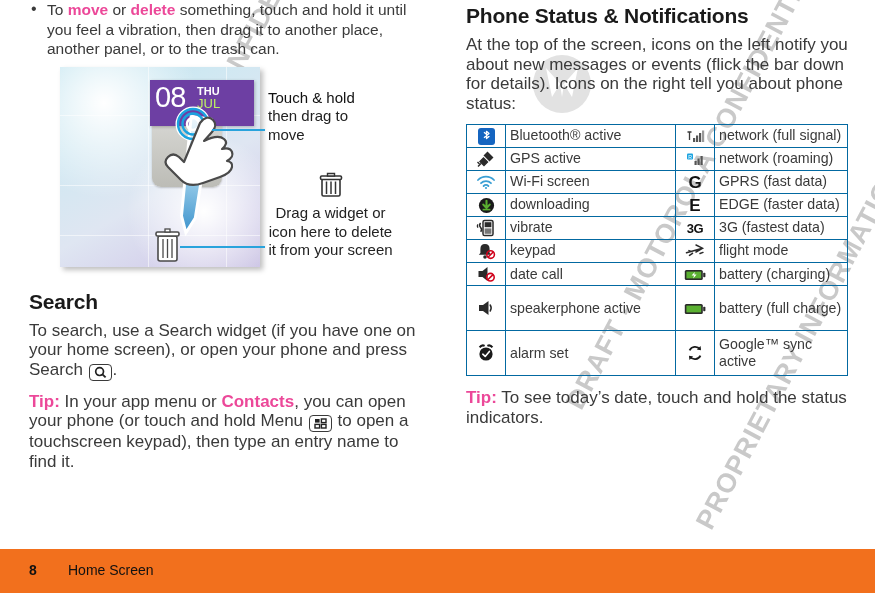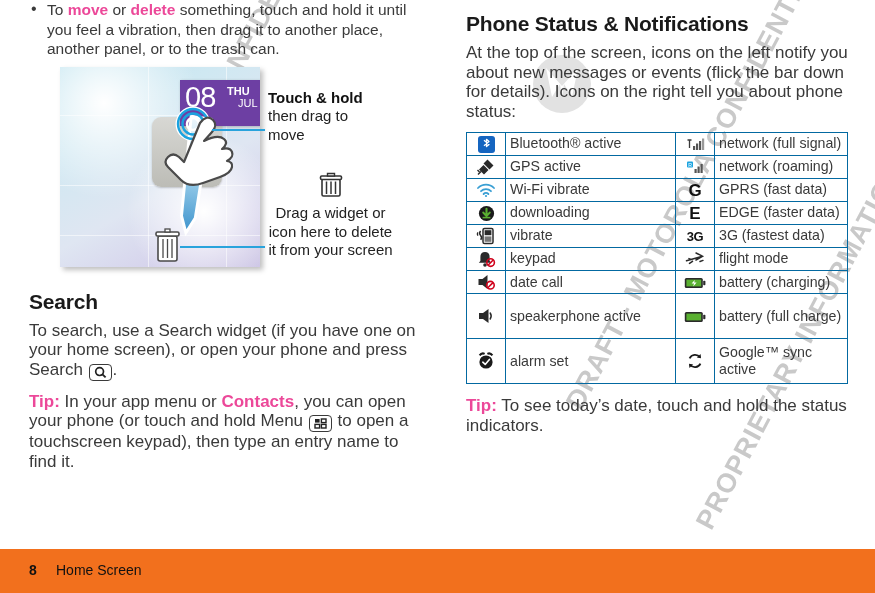--- a/index.html
+++ b/index.html
@@ -40,21 +40,21 @@
     position: absolute;
     left: 533px; top: 55px;
     width: 58px; height: 58px;
     border-radius: 50%;
     background: #e2e2e2;
   }
   .wm-logo svg { position: absolute; left: 9px; top: 9px; }
 
   
   .col-left  { position: absolute; left: 29px;  top: 0px; width: 400px; z-index: 10; }
-  .col-right { position: absolute; left: 466px; top: 12px; width: 392px; z-index: 10; }
+  .col-right { position: absolute; left: 466px; top: 4px; width: 392px; z-index: 10; }
 
   h2.sec {
     font-size: 21px;
     font-weight: bold;
     color: #1a1a1a;
     margin: 0 0 7px 0;
     letter-spacing: -0.2px;
   }
   p.body {
     font-size: 17px;
@@ -112,47 +112,47 @@
   .app-tile {
     position: absolute;
     left: 92px; top: 50px;
     width: 70px; height: 70px;
     border-radius: 9px;
     background: linear-gradient(180deg, #d8d8d4 0%, #bcbcb6 100%);
     box-shadow: 0 1px 2px rgba(0,0,0,0.2);
   }
   .date-widget {
     position: absolute;
-    left: 120px; top: 13px;
-    width: 84px; height: 46px;
+    left: 90px; top: 13px;
+    width: 104px; height: 46px;
     background: #6d3fa3;
     color: #fff;
     box-shadow: 1px 1px 3px rgba(0,0,0,0.25);
   }
   .date-num {
     position: absolute; left: 5px; top: 3px;
     font-size: 29px; line-height: 29px; font-weight: normal;
     letter-spacing: -1px;
   }
   .date-dow {
     position: absolute; left: 47px; top: 5px;
     font-size: 11px; font-weight: bold; line-height: 12px;
   }
   .date-mon {
     position: absolute; left: 47px; top: 17px;
-    font-size: 11px; line-height: 13px; color: #ffffff; margin-left: 11px;
+    font-size: 13px; line-height: 13px; color: #bef264;
   }
   .illus-svg { position: absolute; left: 0; top: 0; }
 
   
   .callout {
     position: absolute;
     font-size: 15px; line-height: 18.5px; color: #222;
   }
-  .callout .hd { font-weight: bold; color: #111; }
+  .callout .hd { font-weight: normal; color: #111; }
   .callout-move   { left: 208px; top: 22px;  width: 120px; }
   .callout-delete { left: 208px; top: 105px; width: 125px; text-align: center; }
   .trash-ic { margin-bottom: 2px; }
 
   
   table.status {
     border-collapse: collapse;
     width: 382px;
     margin-top: 6px;
     table-layout: fixed;
@@ -183,21 +183,21 @@
     left: 0; bottom: 0;
     width: 875px; height: 44px;
     background: #f2701d;
     z-index: 20;
   }
   .footer .pg {
     position: absolute; left: 29px; top: 13px;
     font-size: 14px; font-weight: bold; color: #111;
   }
   .footer .ttl {
-    position: absolute; left: 56px; top: 13px;
+    position: absolute; left: 68px; top: 13px;
     font-size: 14px; color: #111;
   }
 </style>
 </head>
 <body>
 
 <div id="page">
 
   <div class="wm-layer">
     <div class="wm-text wm-a">MOTOROLA CONFIDENTIAL PROPRIETARY INFORMATION</div>
@@ -355,21 +355,21 @@
           <td class="ic">
             <svg width="20" height="15" viewBox="0 0 20 15">
                 <g fill="none" stroke="#3a9fd4" stroke-width="1.8" stroke-linecap="round">
                   <path d="M2 5 A11 11 0 0 1 18 5"></path>
                   <path d="M5 8.2 A7 7 0 0 1 15 8.2"></path>
                   <path d="M7.6 11 A3.4 3.4 0 0 1 12.4 11"></path>
                 </g>
                 <circle cx="10" cy="13" r="1.1" fill="#3a9fd4"></circle>
               </svg>
           </td>
-          <td class="lbl">Wi-Fi vibrate</td>
+          <td class="lbl">Wi-Fi screen</td>
           <td class="ic"><span class="bigletter">G</span></td>
           <td>GPRS (fast data)</td>
         </tr>
 
         <tr>
           <td class="ic">
             <svg width="17" height="17" viewBox="0 0 17 17">
                 <circle cx="8.5" cy="8.5" r="7.6" fill="#1a1a1a"></circle>
                 <path d="M8.5 3.8 v6 M5.3 7.6 L8.5 11 L11.7 7.6" fill="none" stroke="#5ab031" stroke-width="2.1" stroke-linecap="round" stroke-linejoin="round"></path>
                 <rect x="4.6" y="11.8" width="7.8" height="1.6" fill="#5ab031"></rect>

